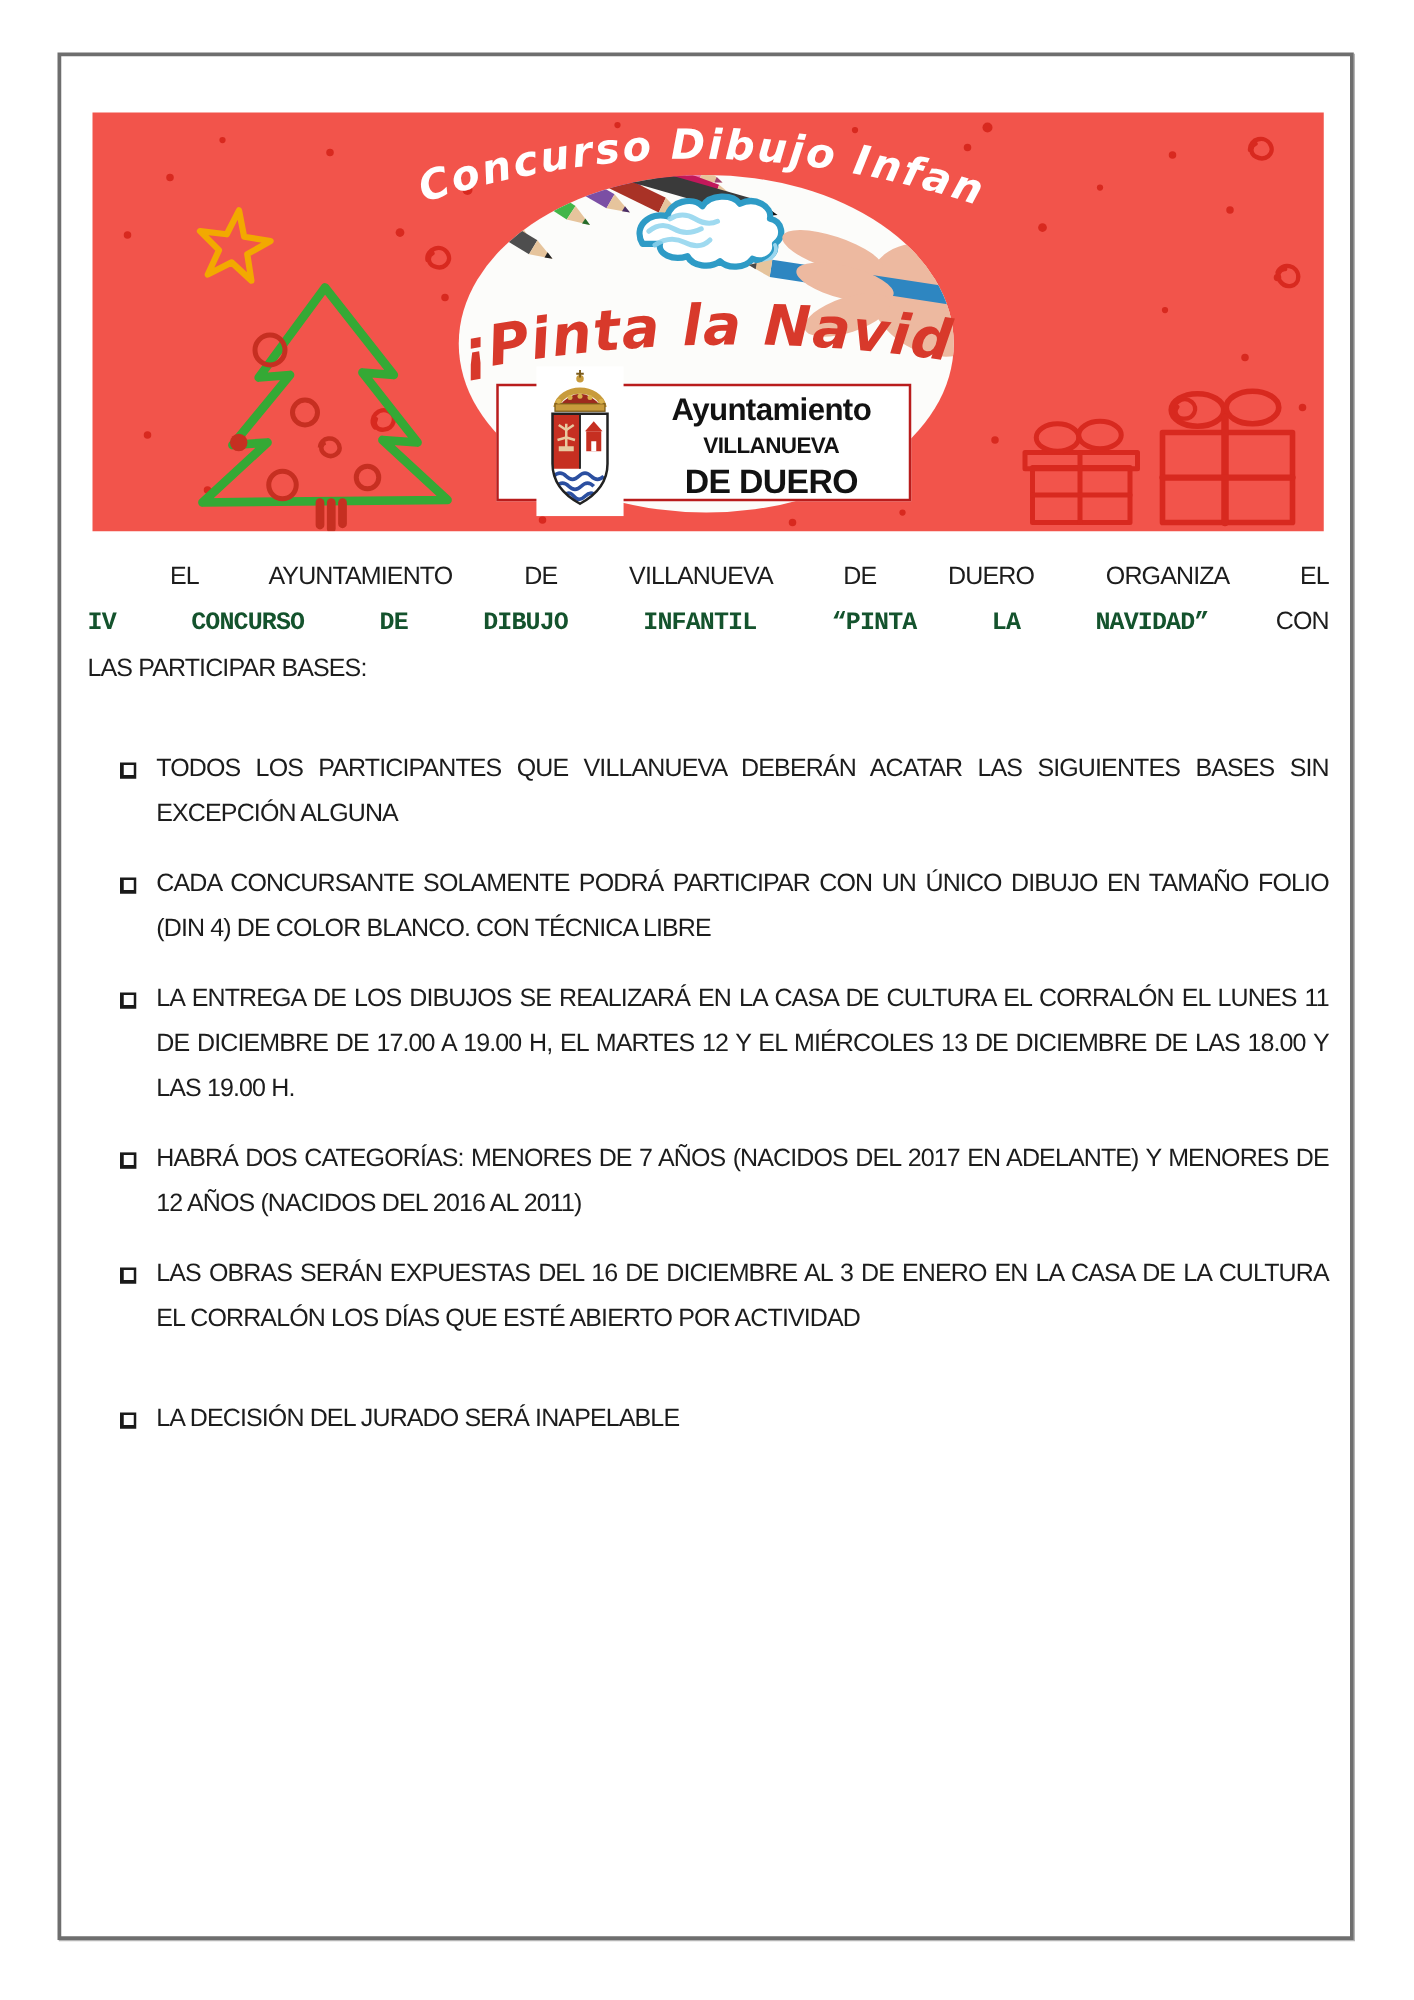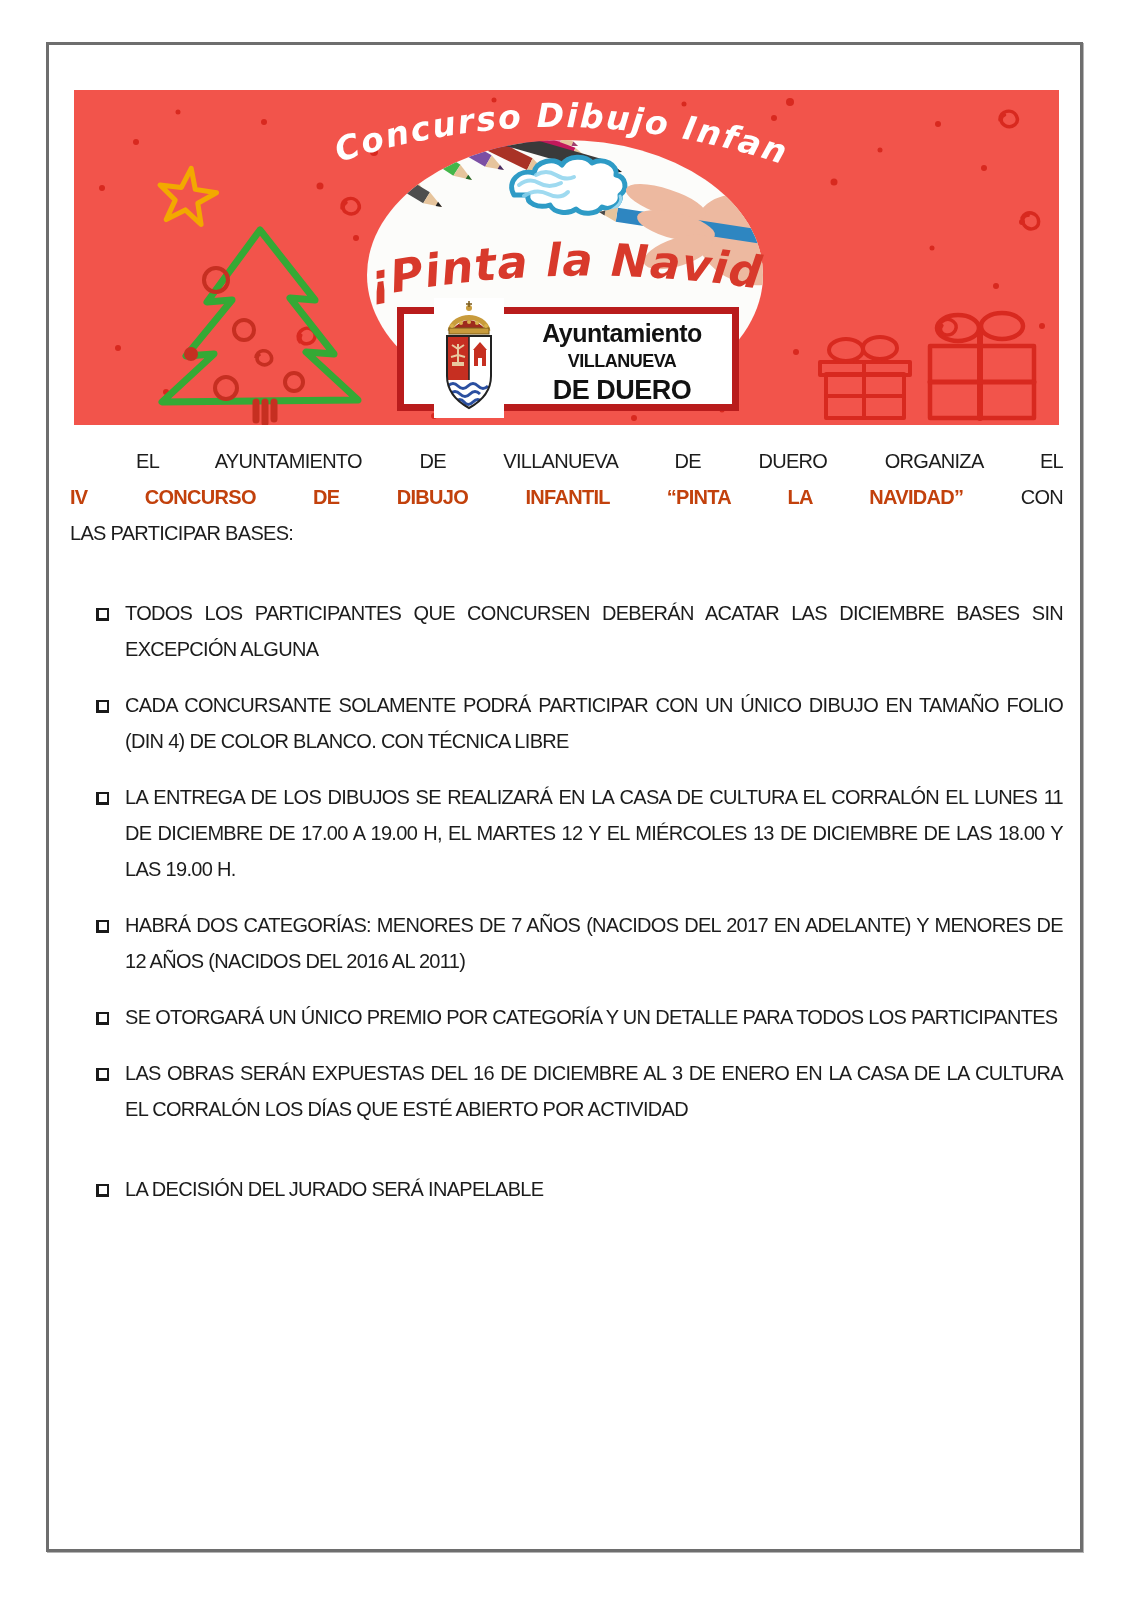--- a/index.html
+++ b/index.html
@@ -13,40 +13,40 @@
     box-shadow:1px 1px 0 #b5b5b5;
   }
   
   .banner{
     position:absolute;left:25px;top:45px;width:985px;height:335px;
     background:#F2544B;overflow:hidden;
   }
   .banner svg.art{position:absolute;left:0;top:0;}
   .logo-box{
     position:absolute;left:323px;top:217px;width:328px;height:90px;
-    background:#ffffff;border:7px solid #b91c1c;
+    background:#ffffff;border:2px solid #b91c1c;
   }
   .logo-crest{position:absolute;left:30px;top:-16px;width:70px;height:120px;z-index:2;}
   .logo-text{
     position:absolute;left:112px;right:4px;top:5px;text-align:center;
     font-weight:700;color:#121212;
   }
   .logo-text .l1{font-size:25px;line-height:28px;letter-spacing:-0.5px;}
   .logo-text .l2{font-size:18px;line-height:29px;letter-spacing:-0.5px;}
   .logo-text .l3{font-size:27px;line-height:29px;letter-spacing:-0.5px;}
   
   .content{
     position:absolute;left:21px;top:398px;width:993px;color:#1c1c1c;
     font-size:20px;line-height:36px;letter-spacing:-0.7px;
   }
   .intro{margin:0 0 44px 0;}
   .intro .ln{display:block;text-align:justify;text-align-last:justify;}
   .intro .ln1{text-indent:66px;}
   .intro .ln3{text-align-last:left;}
-  .hl{color:#c2410c;font-weight:700;}
+  .hl{color:#14532d;font-weight:700;font-family:Liberation Mono, monospace;}
   .rule{
     position:relative;padding-left:55px;margin:0 0 20px 0;text-align:justify;
   }
   .rule:last-child{margin-bottom:0;margin-top:44px;}
   .sq{
     position:absolute;left:26px;top:13px;width:8px;height:8px;
     border:2px solid #1a1a1a;border-left-width:3px;border-bottom-width:3px;
     background:#ffffff;
   }
 </style>
@@ -288,24 +288,23 @@
   </div>
 
   <div class="content">
     <p class="intro">
       <span class="ln ln1">EL AYUNTAMIENTO DE VILLANUEVA DE DUERO ORGANIZA EL</span>
       <span class="ln ln2"><span class="hl">IV CONCURSO DE DIBUJO INFANTIL “PINTA LA NAVIDAD”</span><span> CON</span></span>
       <span class="ln ln3">LAS PARTICIPAR BASES:</span>
     </p>
 
     <div class="rules">
-      <div class="rule"><span class="sq"></span><span>TODOS LOS PARTICIPANTES QUE CONCURSEN DEBERÁN ACATAR LAS DICIEMBRE BASES SIN EXCEPCIÓN ALGUNA</span></div>
+      <div class="rule"><span class="sq"></span><span>TODOS LOS PARTICIPANTES QUE VILLANUEVA DEBERÁN ACATAR LAS SIGUIENTES BASES SIN EXCEPCIÓN ALGUNA</span></div>
       <div class="rule"><span class="sq"></span><span>CADA CONCURSANTE SOLAMENTE PODRÁ PARTICIPAR CON UN ÚNICO DIBUJO EN TAMAÑO FOLIO (DIN 4) DE COLOR BLANCO. CON TÉCNICA LIBRE</span></div>
       <div class="rule"><span class="sq"></span><span>LA ENTREGA DE LOS DIBUJOS SE REALIZARÁ EN LA CASA DE CULTURA EL CORRALÓN EL LUNES 11 DE DICIEMBRE DE 17.00 A 19.00 H, EL MARTES 12 Y EL MIÉRCOLES 13 DE DICIEMBRE DE LAS 18.00 Y LAS 19.00 H.</span></div>
       <div class="rule"><span class="sq"></span></div>
       <div class="rule"><span class="sq"></span><span>HABRÁ DOS CATEGORÍAS: MENORES DE 7 AÑOS (NACIDOS DEL 2017 EN ADELANTE) Y MENORES DE 12 AÑOS (NACIDOS DEL 2016 AL 2011)</span></div>
-      <div class="rule"><span class="sq"></span><span>SE OTORGARÁ UN ÚNICO PREMIO POR CATEGORÍA Y UN DETALLE PARA TODOS LOS PARTICIPANTES</span></div>
       <div class="rule"><span class="sq"></span><span>LAS OBRAS SERÁN EXPUESTAS DEL 16 DE DICIEMBRE AL 3 DE ENERO EN LA CASA DE LA CULTURA EL CORRALÓN LOS DÍAS QUE ESTÉ ABIERTO POR ACTIVIDAD</span></div>
       <div class="rule"><span class="sq"></span><span>LA DECISIÓN DEL JURADO SERÁ INAPELABLE</span></div>
     </div>
   </div>
 
 </div>
 
 </body></html>

